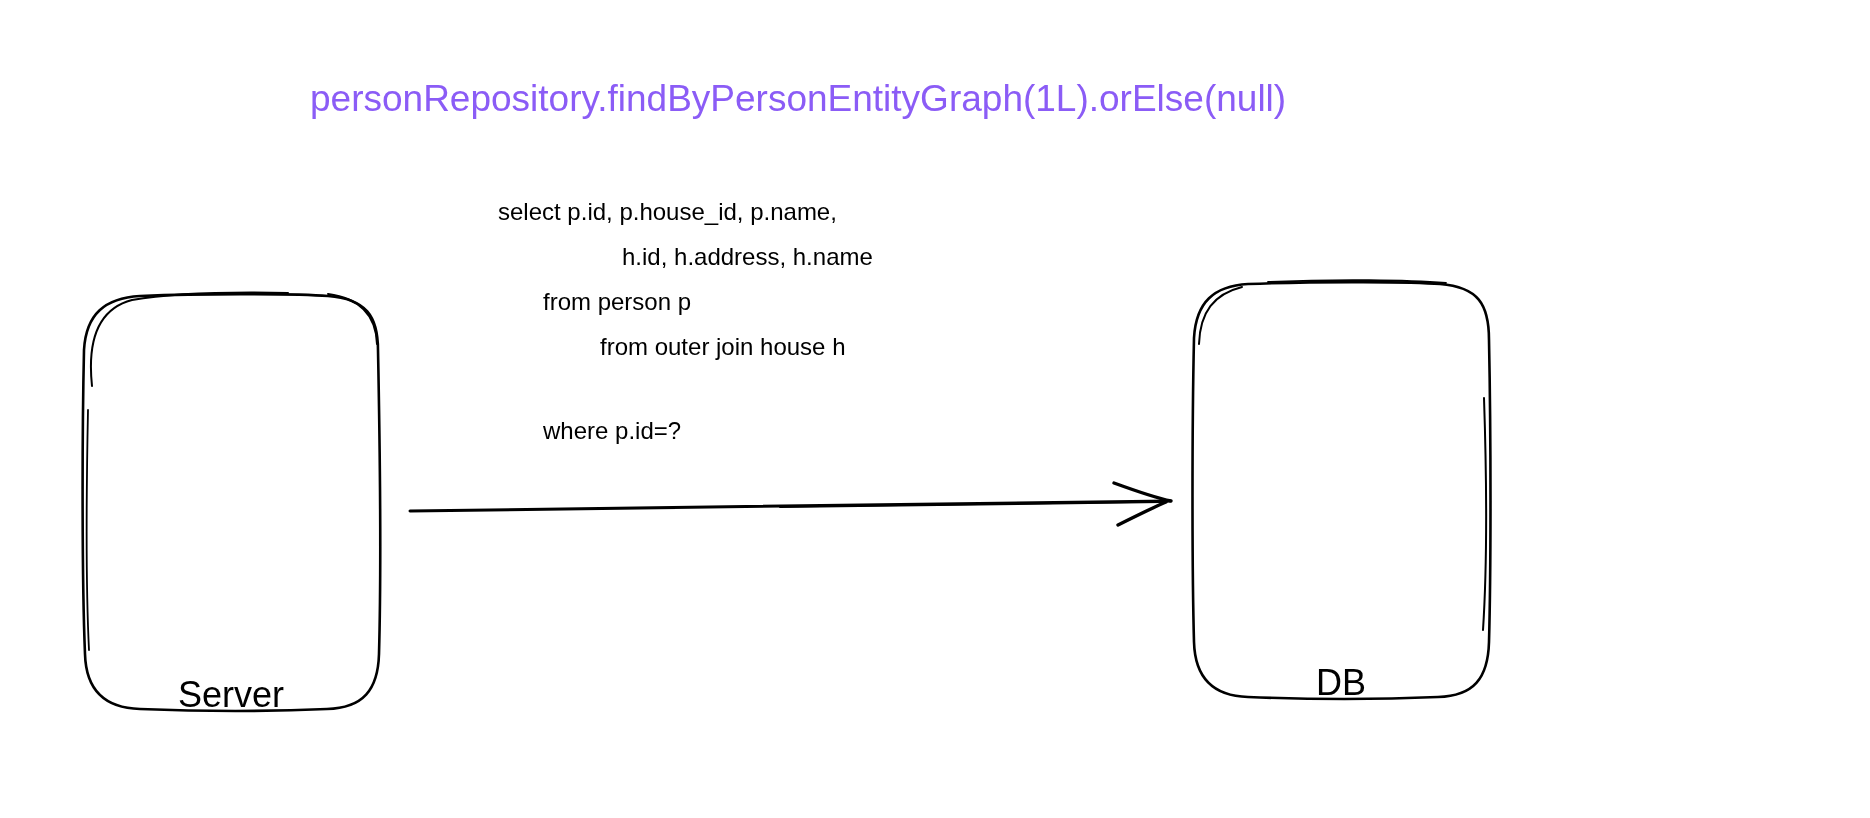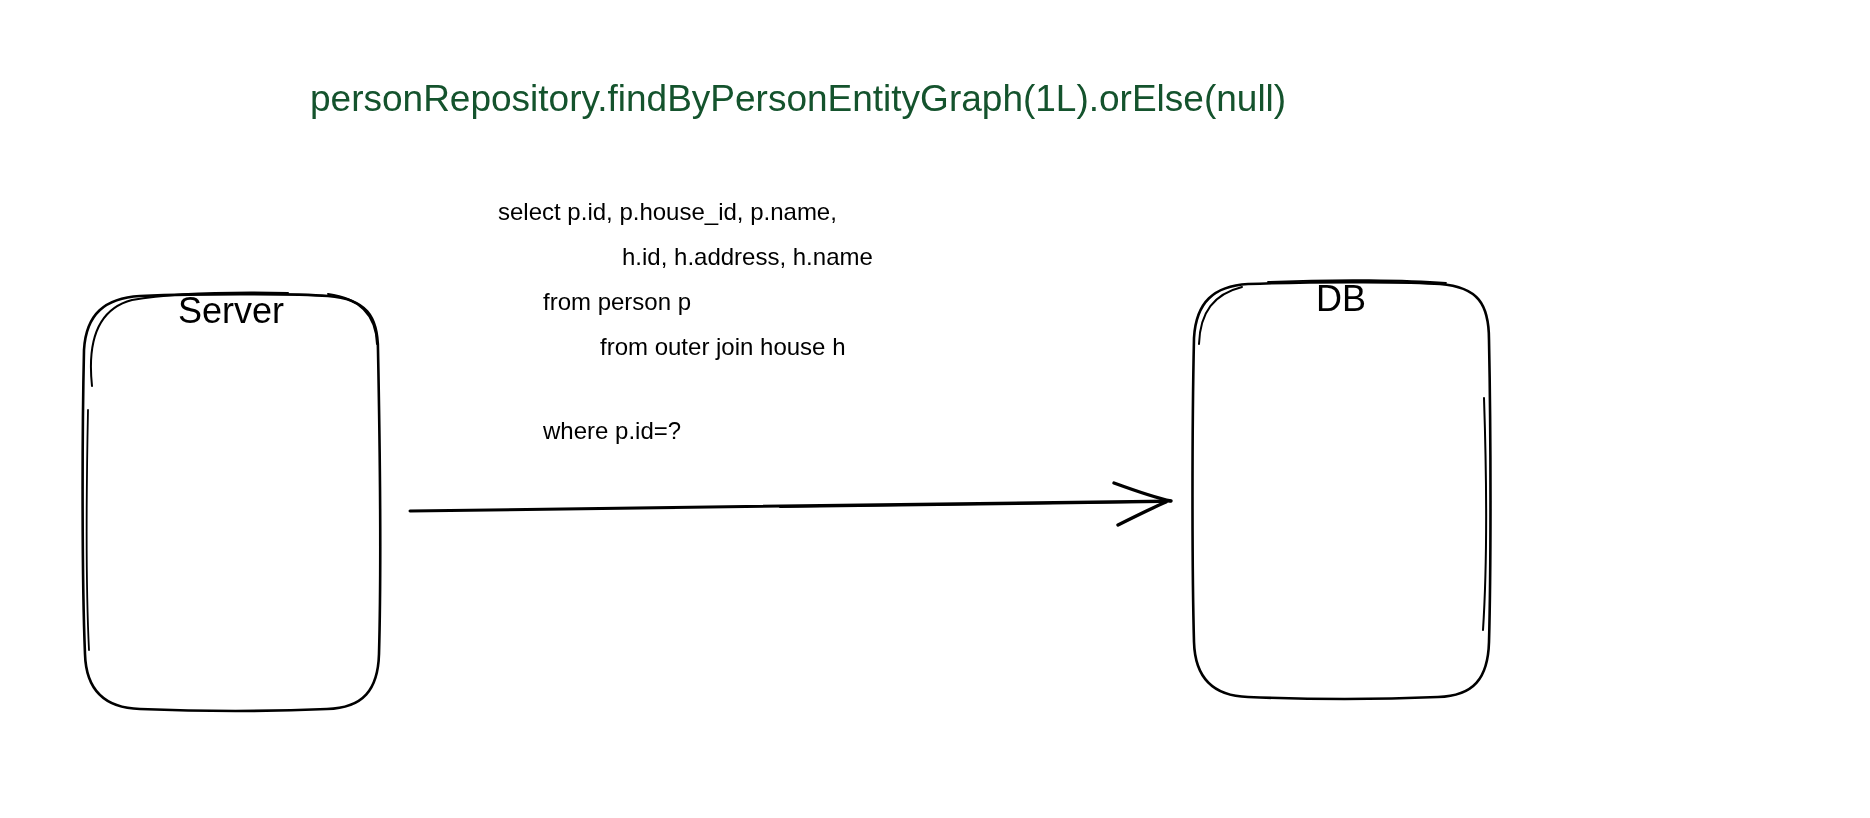--- a/index.html
+++ b/index.html
@@ -22,21 +22,21 @@
     background: #ffffff;
   }
 
   .title {
     position: absolute;
     left: 310px;
     top: 78px;
     font-size: 37px;
     line-height: 42px;
     white-space: nowrap;
-    color: #14532d;
+    color: #8b5cf6;
   }
 
   .sql-block {
     position: absolute;
     left: 498px;
     top: 189px;
     font-size: 24px;
     line-height: 45px;
     white-space: nowrap;
     color: #000000;
@@ -46,21 +46,21 @@
   .sql-line.i2 { padding-left: 45px; }
   .sql-line.i3 { padding-left: 102px; }
   .sql-line.i4 { padding-left: 155px; }
   .sql-line.i5 { padding-left: 45px; margin-top: 39px; }
 
   .node {
     position: absolute;
     width: 306px;
     height: 426px;
     display: flex;
-    align-items: flex-start;
+    align-items: flex-end;
     justify-content: center;
   }
   .node-server { left: 78px;  top: 290px; }
   .node-db     { left: 1188px; top: 278px; }
 
   .node svg.box-outline {
     position: absolute;
     left: 0; top: 0;
     width: 100%; height: 100%;
     overflow: visible;

